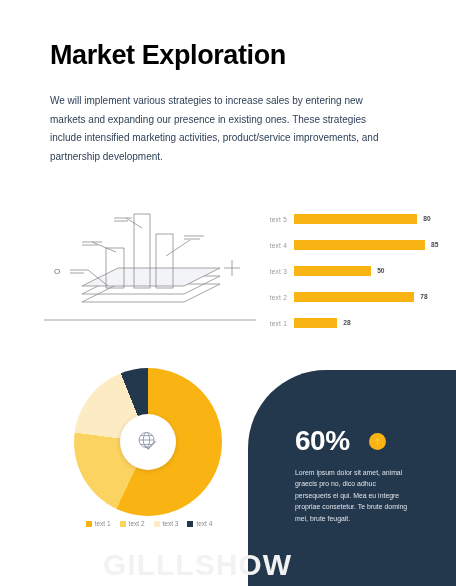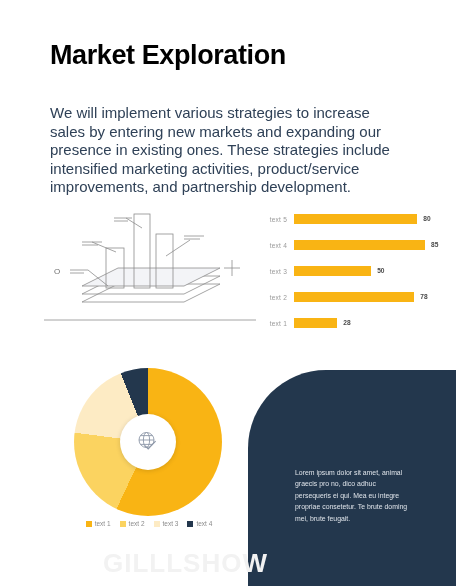--- a/index.html
+++ b/index.html
@@ -7,33 +7,33 @@
     width: 456px; height: 586px;
     background: #ffffff;
     font-family: "Liberation Sans", sans-serif;
     overflow: hidden;
   }
   .slide { position: relative; width: 456px; height: 586px; background: #fff; overflow: hidden; }
 
   
   .watermark {
     position: absolute; left: 103px; top: 548px;
-    font-size: 26px; font-weight: 700; letter-spacing: 1px;
+    font-size: 30px; font-weight: 700; letter-spacing: 1px;
     color: #f2f2f2; white-space: nowrap; z-index: 1;
   }
 
   
   .page-title {
     position: absolute; left: 50px; top: 40px;
     font-size: 27px; font-weight: 700; color: #000000;
     letter-spacing: -0.4px; white-space: nowrap;
   }
   .intro-paragraph {
-    position: absolute; left: 50px; top: 104px; width: 345px;
-    font-size: 15px; line-height: 18.5px; color: #2f4157;
+    position: absolute; left: 50px; top: 92px; width: 345px;
+    font-size: 10px; line-height: 18.5px; color: #2f4157;
   }
 
   
   .illustration { position: absolute; left: 44px; top: 206px; width: 212px; height: 130px; }
 
   
   .bar-chart { position: absolute; left: 258px; top: 208px; width: 190px; height: 128px; }
   .bar-row { position: absolute; left: 0; width: 190px; height: 14px; display: flex; align-items: center; }
   .bar-label {
     width: 36px; text-align: right; padding-right: 7px;
@@ -190,16 +190,24 @@
         <span class="legend-text">text 3</span>
       </span>
       <span class="legend-item">
         <i class="legend-swatch" style="background:#23374d;"></i>
         <span class="legend-text">text 4</span>
       </span>
     </div>
   </div>
 
   <div class="stat-card">
+    <div class="stat-row">
+      <span class="stat-percent">60%</span>
+      <span class="stat-badge">
+        <svg width="9" height="9" viewBox="0 0 9 9">
+          <path d="M4.5 1.8 L4.5 7.2 M2.3 4 L4.5 1.8 L6.7 4" stroke="#f6cd6a" stroke-width="0.9" fill="none"></path>
+        </svg>
+      </span>
+    </div>
     <div class="stat-body">Lorem ipsum dolor sit amet, animal graecis pro no, dico adhuc persequeris ei qui. Mea eu integre propriae consetetur. Te brute doming mei, brute feugait.</div>
   </div>
 
 </div>
 
 </body></html>

